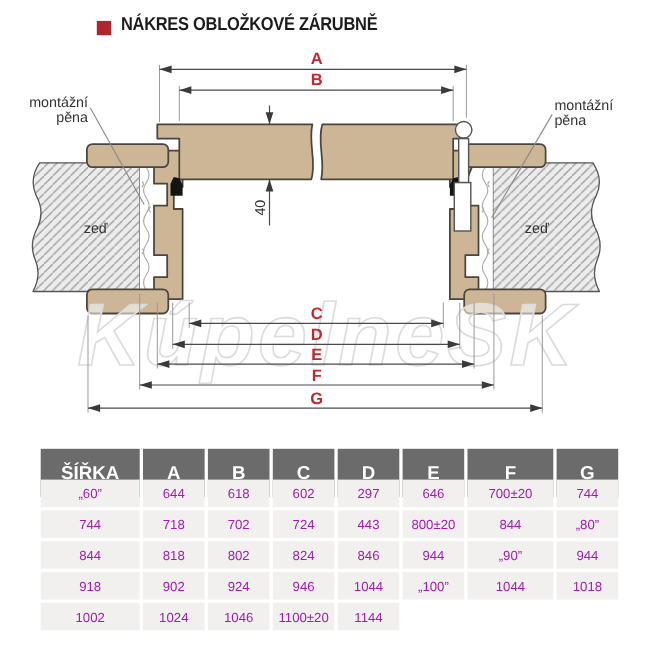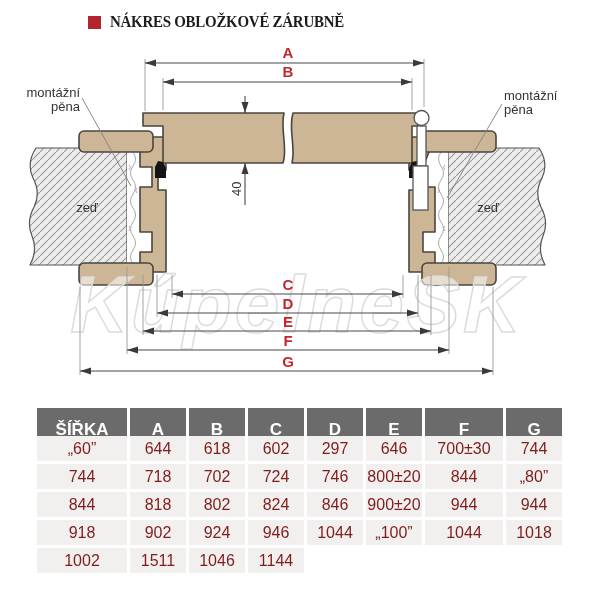--- a/index.html
+++ b/index.html
@@ -1,20 +1,20 @@
 <!DOCTYPE html>
 <html><head>
 <meta charset="utf-8">
 <style>
   html,body{margin:0;padding:0;background:#ffffff;}
   body{font-family:"Liberation Sans",sans-serif;}
   #stage{position:relative;width:600px;height:600px;background:#fff;overflow:hidden;}
 
   
-  #titlebar{position:absolute;left:88px;top:12px;display:flex;align-items:center;gap:9px;font-family:Liberation Serif, serif;}
+  #titlebar{position:absolute;left:88px;top:12px;display:flex;align-items:flex-end;gap:9px;}
   #titlebar .sq{width:13px;height:13px;background:#b2252c;}
   #titlebar .ttl{font-weight:bold;font-size:17px;color:#1c1c1c;letter-spacing:-0.3px;
                  transform:scaleX(0.88);transform-origin:left center;white-space:nowrap;}
 
   
   #diagram{position:absolute;left:0;top:40px;}
   svg text{font-family:"Liberation Sans",sans-serif;}
   .dimletter{font-weight:bold;font-size:15px;fill:#c2272e;}
   .anno{font-size:13px;fill:#333;}
   .dimline{stroke:#4a4a4a;stroke-width:1.1;fill:none;}
@@ -29,21 +29,21 @@
   .leader{stroke:#888;stroke-width:1;fill:none;}
   .wm{font-size:80px;font-weight:bold;font-style:italic;letter-spacing:3px;
       fill:rgba(255,255,255,0.55);stroke:#dcdcdc;stroke-width:1.5;}
 
   
   #sizetable{position:absolute;left:37px;top:408px;display:grid;
              grid-template-columns:90px 56px 56px 56px 56px 56px 78px 56px;
              grid-auto-rows:25px;column-gap:3px;row-gap:3px;}
   #sizetable .hc{background:#6b6b6b;color:#ffffff;font-weight:bold;font-size:17px;
                  height:44px;display:flex;align-items:center;justify-content:center;}
-  #sizetable .dc{background:#f1f0ee;color:#7f1d1d;font-size:16px;
+  #sizetable .dc{background:#f1f0ee;color:#a21caf;font-size:12px;
                  display:flex;align-items:center;justify-content:center;}
 </style>
 </head>
 <body>
 
 <div id="stage">
 
   <div id="titlebar">
     <span class="sq"></span>
     <span class="ttl">NÁKRES OBLOŽKOVÉ ZÁRUBNĚ</span>
@@ -189,49 +189,50 @@
     <div class="hc">E</div>
     <div class="hc">F</div>
     <div class="hc">G</div>
 
     <div class="dc">„60”</div>
     <div class="dc">644</div>
     <div class="dc">618</div>
     <div class="dc">602</div>
     <div class="dc">297</div>
     <div class="dc">646</div>
-    <div class="dc">700±30</div>
+    <div class="dc">700±20</div>
     <div class="dc">744</div>
 
     <div class="dc">744</div>
     <div class="dc">718</div>
     <div class="dc">702</div>
     <div class="dc">724</div>
-    <div class="dc">746</div>
+    <div class="dc">443</div>
     <div class="dc">800±20</div>
     <div class="dc">844</div>
 
     <div class="dc">„80”</div>
     <div class="dc">844</div>
     <div class="dc">818</div>
     <div class="dc">802</div>
     <div class="dc">824</div>
     <div class="dc">846</div>
-    <div class="dc">900±20</div>
     <div class="dc">944</div>
 
+    <div class="dc">„90”</div>
     <div class="dc">944</div>
     <div class="dc">918</div>
     <div class="dc">902</div>
     <div class="dc">924</div>
     <div class="dc">946</div>
     <div class="dc">1044</div>
 
     <div class="dc">„100”</div>
     <div class="dc">1044</div>
     <div class="dc">1018</div>
     <div class="dc">1002</div>
-    <div class="dc">1511</div>
+    <div class="dc">1024</div>
     <div class="dc">1046</div>
+    <div class="dc">1100±20</div>
     <div class="dc">1144</div>
   </div>
 
 </div>
 
 </body></html>

